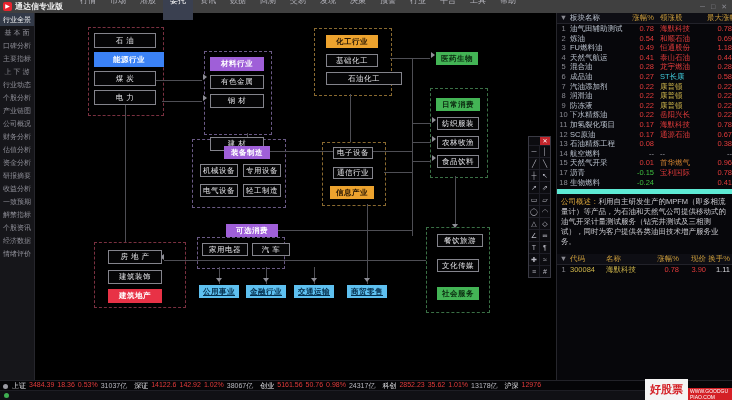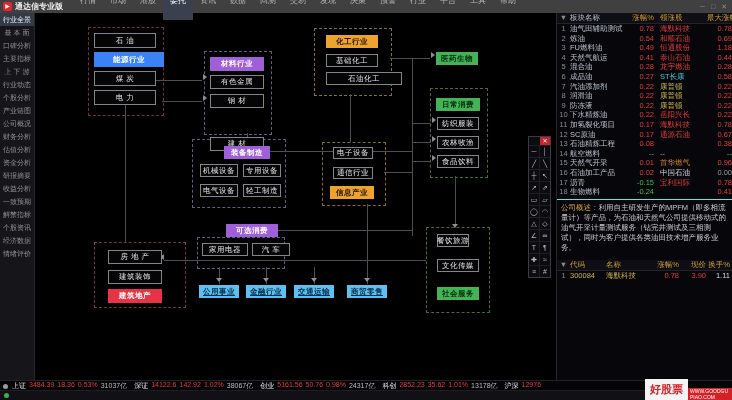--- a/index.html
+++ b/index.html
@@ -36,21 +36,21 @@
   .tool-cell:nth-child(odd){border-right:1px solid #1e1e26}
   
   #rpanel{position:absolute;right:0;top:13px;width:175px;bottom:19px;background:#07070b;border-left:1px solid #26262c;z-index:5;font-size:7.5px;overflow:hidden}
   #sec-head,#stk-head{display:flex;height:10px;line-height:10px;color:#c89a3a;background:#0e0e14;border-bottom:1px solid #22222a;white-space:nowrap}
   .sec-row,.stk-row{display:flex;height:9.6px;line-height:9.6px;white-space:nowrap;cursor:default}
   .c-idx{width:13px;text-align:center;color:#8a8a92;flex:none}
   .c-name{width:57px;overflow:hidden;color:#b9c1cd;flex:none}
   .c-chg{width:27px;text-align:right;padding-right:2px;flex:none}
   .c-stk{width:47px;padding-left:4px;overflow:hidden;flex:none}
   .c-max{width:25px;text-align:right;flex:none}
-  #info-box{border-top:1px solid #5eead4;margin-top:2px;padding:3px 4px;font-size:7.5px;line-height:10px;color:#c9c9cf}
+  #info-box{border-top:5px solid #5eead4;margin-top:2px;padding:3px 4px;font-size:7.5px;line-height:10px;color:#c9c9cf}
   #info-label{color:#d8a43c}
   .k-code{width:36px;color:#cdb44a;flex:none}
   .k-name{width:46px;color:#cdb44a;overflow:hidden;flex:none}
   .k-chg,.k-price{width:27px;text-align:right;color:#e23b3b;flex:none}
   .k-turn{width:24px;text-align:right;color:#d8d8de;flex:none}
   #stk-head{margin-top:4px}
   
   #ticker{position:absolute;left:0;right:0;bottom:9px;height:10px;background:#050507;border-top:1px solid #222228;display:flex;align-items:center;font-size:7px;z-index:6;white-space:nowrap;overflow:hidden;padding-left:3px}
   .t-dot{width:5px;height:5px;border-radius:50%;background:#9a9aa2;margin-right:4px;flex:none}
   .t-seg{margin-right:7px;display:flex;gap:3px}
@@ -178,21 +178,21 @@
     <div class="node n-plain" style="left: 200px; top: 164px; width: 38px; height: 13px;">机械设备</div>
     <div class="node n-plain" style="left: 243px; top: 164px; width: 38px; height: 13px;">专用设备</div>
     <div class="node n-plain" style="left: 200px; top: 184px; width: 38px; height: 13px;">电气设备</div>
     <div class="node n-plain" style="left: 243px; top: 184px; width: 38px; height: 13px; text-align: center;">轻工制造</div>
     <div class="node n-plain" style="left: 333px; top: 147px; width: 40px; height: 12px;">电子设备</div>
     <div class="node n-plain" style="left: 333px; top: 167px; width: 40px; height: 12px;">通信行业</div>
     <div class="node n-col" style="left: 330px; top: 186px; width: 44px; height: 13px; background: rgb(237, 163, 46); color: rgb(36, 20, 3);">信息产业</div>
     <div class="node n-col" style="left: 226px; top: 224px; width: 52px; height: 13px; background: rgb(159, 95, 216); color: rgb(255, 255, 255);">可选消费</div>
     <div class="node n-plain" style="left: 202px; top: 243px; width: 46px; height: 13px;">家用电器</div>
     <div class="node n-plain" style="left: 252px; top: 243px; width: 38px; height: 13px;">汽  车</div>
-    <div class="node n-plain" style="left: 437px; top: 234px; width: 32px; height: 13px;">餐饮旅游</div>
+    <div class="node n-plain" style="left: 437px; top: 234px; width: 46px; height: 13px;">餐饮旅游</div>
     <div class="node n-plain" style="left: 437px; top: 259px; width: 42px; height: 13px;">文化传媒</div>
     <div class="node n-col" style="left: 437px; top: 287px; width: 42px; height: 13px; background: rgb(67, 180, 85); color: rgb(11, 42, 16);">社会服务</div>
     <div class="node n-plain" style="left: 108px; top: 250px; width: 54px; height: 14px;">房 地 产</div>
     <div class="node n-plain" style="left: 108px; top: 270px; width: 54px; height: 14px;">建筑装饰</div>
     <div class="node n-col" style="left: 108px; top: 289px; width: 54px; height: 14px; background: rgb(232, 50, 70); color: rgb(255, 255, 255);">建筑地产</div>
     <div class="node n-col n-blue" style="left: 199px; top: 285px; width: 40px; height: 13px; background: rgb(94, 192, 240); color: rgb(6, 48, 78);">公用事业</div>
     <div class="node n-col n-blue" style="left: 246px; top: 285px; width: 40px; height: 13px; background: rgb(94, 192, 240); color: rgb(6, 48, 78);">金融行业</div>
     <div class="node n-col n-blue" style="left: 294px; top: 285px; width: 40px; height: 13px; background: rgb(94, 192, 240); color: rgb(6, 48, 78);">交通运输</div>
     <div class="node n-col n-blue" style="left: 347px; top: 285px; width: 40px; height: 13px; background: rgb(94, 192, 240); color: rgb(6, 48, 78);">商贸零售</div>
   </div>
@@ -333,27 +333,20 @@
         <span class="c-chg" style="color: rgb(154, 154, 162);">--</span>
         <span class="c-stk" style="color: rgb(154, 154, 162);">--</span>
         <span class="c-max" style="color: rgb(154, 154, 162);">--</span>
       </div>
       <div class="sec-row">
         <span class="c-idx">15</span>
         <span class="c-name">天然气开采</span>
         <span class="c-chg" style="color: rgb(226, 59, 59);">0.01</span>
         <span class="c-stk" style="color: rgb(208, 128, 48);">首华燃气</span>
         <span class="c-max" style="color: rgb(226, 59, 59);">0.96</span>
-      </div>
-      <div class="sec-row">
-        <span class="c-idx">16</span>
-        <span class="c-name">石油加工产品</span>
-        <span class="c-chg" style="color: rgb(226, 59, 59);">0.02</span>
-        <span class="c-stk" style="color: rgb(216, 216, 222);">中国石油</span>
-        <span class="c-max" style="color: rgb(154, 154, 162);">0.00</span>
       </div>
       <div class="sec-row">
         <span class="c-idx">17</span>
         <span class="c-name">沥青</span>
         <span class="c-chg" style="color: rgb(63, 191, 63);">-0.15</span>
         <span class="c-stk" style="color: rgb(226, 59, 59);">宝利国际</span>
         <span class="c-max" style="color: rgb(226, 59, 59);">0.78</span>
       </div>
       <div class="sec-row">
         <span class="c-idx">18</span>

